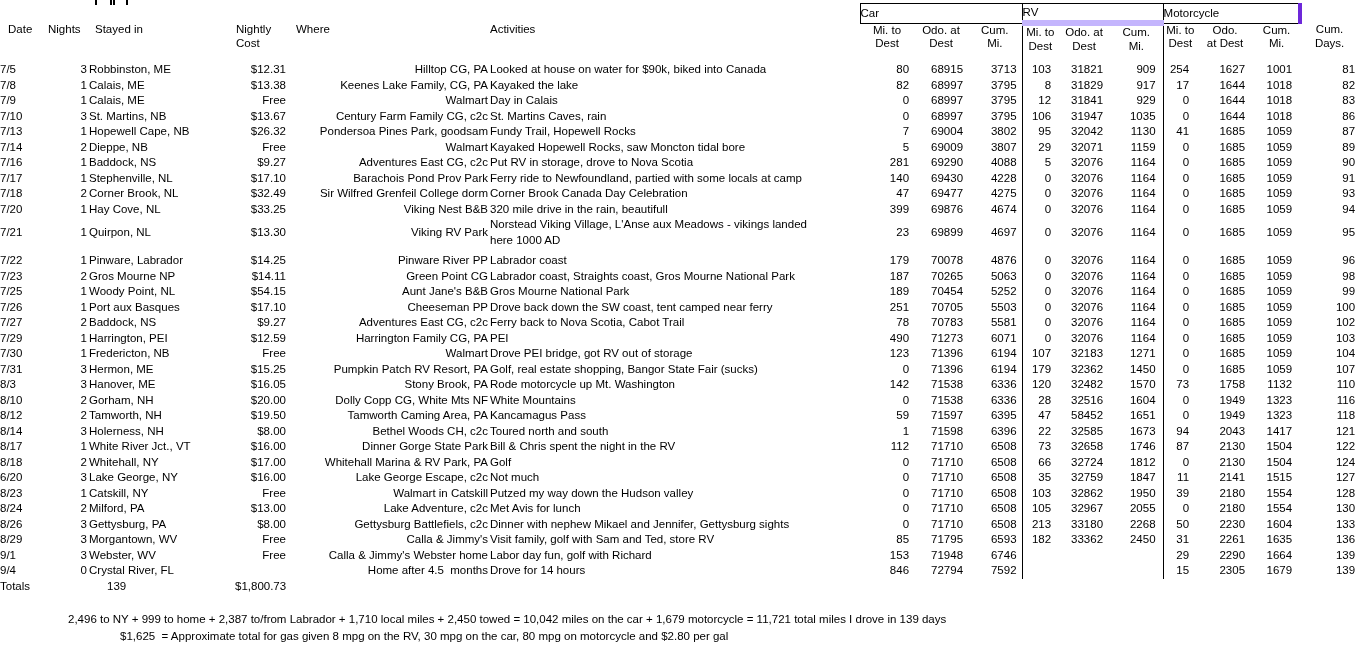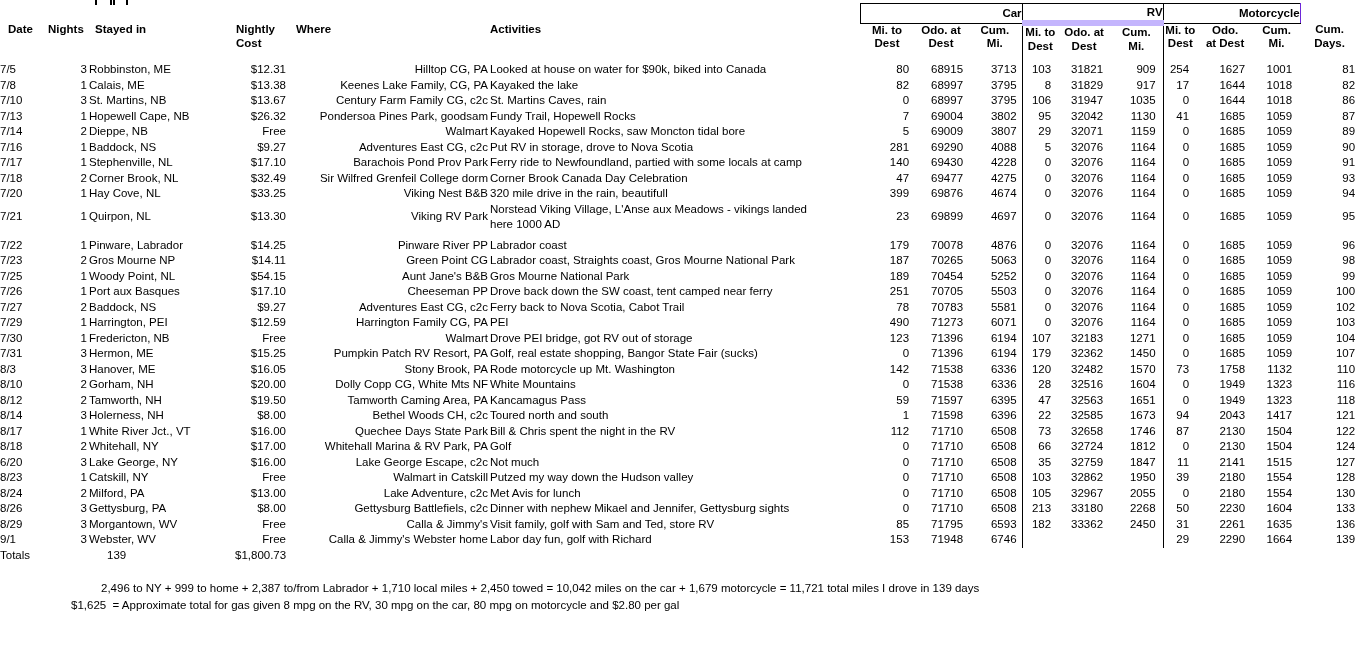--- a/index.html
+++ b/index.html
@@ -4,26 +4,26 @@
 <style>
   html,body{margin:0;padding:0}
   body{
     width:1359px;height:657px;overflow:hidden;position:relative;
     background:#ffffff;color:#000000;
     font-family:"Liberation Sans", sans-serif;font-size:11.5px;
   }
   table{border-collapse:collapse;table-layout:fixed;width:1359px;margin-top:3px}
   td,th{padding:0;font-weight:normal;overflow:hidden}
   
-  tr.group td{height:16px;line-height:16px;text-align:right;font-weight:bold}
+  tr.group td{height:16px;line-height:16px;text-align:left;font-weight:normal}
   td.g-car{border-top:1px solid #000;border-bottom:1px solid #000;border-left:1px solid #000;border-right:1px solid #000}
   td.g-rv{border-top:1px solid #000;border-bottom:6px solid #c4b5fd;border-right:1px solid #000}
-  td.g-moto{border-top:1px solid #000;border-bottom:1px solid #000;border-right:1px solid #6d28d9}
+  td.g-moto{border-top:1px solid #000;border-bottom:1px solid #000;border-right:4px solid #6d28d9}
   
-  tr.sub th{vertical-align:top;font-weight:bold;line-height:13.5px;white-space:pre-line;height:36px;text-align:left}
+  tr.sub th{vertical-align:top;font-weight:normal;line-height:13.5px;white-space:pre-line;height:36px;text-align:left}
   tr.sub th.num{text-align:center}
   .h0{padding-left:8px}.h1{padding-left:0}.h2{padding-left:7px}
   .h3{padding-left:1px}.h4{padding-left:1px}.h5{padding-left:2px}
   
   tr.data td{height:15.5px;line-height:15.5px;white-space:pre}
   tr.totals td{height:15.5px;line-height:15.5px;white-space:pre}
   tr.spacer td{height:5px;line-height:5px;font-size:1px}
   .c0{padding-right:1px}
   .c1{text-align:right;padding-right:1px}
   .c2{text-align:left;padding-left:1px}
@@ -31,22 +31,22 @@
   .c4{text-align:right;padding-left:1px}
   .c6,.c7,.c8{text-align:right;padding-right:5px}
   .c9,.c10,.c11{text-align:right;padding-right:7px}
   .c12,.c13,.c14{text-align:right;padding-right:8px}
   .c15{text-align:right;padding-right:4px}
   .c5{text-align:left;padding-left:2px;white-space:pre-wrap}
   .vline{border-right:1px solid #000}
   .t-nights{text-align:left;padding-left:19px}
   
   .footer{margin-top:17px}
-  .fline1{margin-left:101px;line-height:17px;white-space:pre}
-  .fline2{margin-left:71px;line-height:17px;white-space:pre}
+  .fline1{margin-left:68px;line-height:17px;white-space:pre}
+  .fline2{margin-left:120px;line-height:17px;white-space:pre}
   
   .fragment{position:absolute;left:95px;top:0;width:45px;height:5px}
   .fragment i{display:block;width:2px;height:5px;background:#000;
     box-shadow:15px 0 0 #000, 18px 0 0 #000, 31px 0 0 #000}
 </style>
 </head>
 <body>
 
 <div class="fragment">
     <i></i>
@@ -140,20 +140,38 @@
         <td class="c8 vline">3795</td>
         <td class="c9">8</td>
         <td class="c10">31829</td>
         <td class="c11 vline">917</td>
         <td class="c12">17</td>
         <td class="c13">1644</td>
         <td class="c14">1018</td>
         <td class="c15">82</td>
       </tr>
       <tr class="data">
+        <td class="c0">7/9</td>
+        <td class="c1">1</td>
+        <td class="c2">Calais, ME</td>
+        <td class="c3">Free</td>
+        <td class="c4">Walmart</td>
+        <td class="c5">Day in Calais</td>
+        <td class="c6">0</td>
+        <td class="c7">68997</td>
+        <td class="c8 vline">3795</td>
+        <td class="c9">12</td>
+        <td class="c10">31841</td>
+        <td class="c11 vline">929</td>
+        <td class="c12">0</td>
+        <td class="c13">1644</td>
+        <td class="c14">1018</td>
+        <td class="c15">83</td>
+      </tr>
+      <tr class="data">
         <td class="c0">7/10</td>
         <td class="c1">3</td>
         <td class="c2">St. Martins, NB</td>
         <td class="c3">$13.67</td>
         <td class="c4">Century Farm Family CG, c2c</td>
         <td class="c5">St. Martins Caves, rain</td>
         <td class="c6">0</td>
         <td class="c7">68997</td>
         <td class="c8 vline">3795</td>
         <td class="c9">106</td>
@@ -493,21 +511,21 @@
         <td class="c0">8/12</td>
         <td class="c1">2</td>
         <td class="c2">Tamworth, NH</td>
         <td class="c3">$19.50</td>
         <td class="c4">Tamworth Caming Area, PA</td>
         <td class="c5">Kancamagus Pass</td>
         <td class="c6">59</td>
         <td class="c7">71597</td>
         <td class="c8 vline">6395</td>
         <td class="c9">47</td>
-        <td class="c10">32563</td>
+        <td class="c10">58452</td>
         <td class="c11 vline">1651</td>
         <td class="c12">0</td>
         <td class="c13">1949</td>
         <td class="c14">1323</td>
         <td class="c15">118</td>
       </tr>
       <tr class="data">
         <td class="c0">8/14</td>
         <td class="c1">3</td>
         <td class="c2">Holerness, NH</td>
@@ -523,21 +541,21 @@
         <td class="c12">94</td>
         <td class="c13">2043</td>
         <td class="c14">1417</td>
         <td class="c15">121</td>
       </tr>
       <tr class="data">
         <td class="c0">8/17</td>
         <td class="c1">1</td>
         <td class="c2">White River Jct., VT</td>
         <td class="c3">$16.00</td>
-        <td class="c4">Quechee Days State Park</td>
+        <td class="c4">Dinner Gorge State Park</td>
         <td class="c5">Bill &amp; Chris spent the night in the RV</td>
         <td class="c6">112</td>
         <td class="c7">71710</td>
         <td class="c8 vline">6508</td>
         <td class="c9">73</td>
         <td class="c10">32658</td>
         <td class="c11 vline">1746</td>
         <td class="c12">87</td>
         <td class="c13">2130</td>
         <td class="c14">1504</td>
@@ -660,20 +678,38 @@
         <td class="c5">Labor day fun, golf with Richard</td>
         <td class="c6">153</td>
         <td class="c7">71948</td>
         <td class="c8 vline">6746</td>
         <td class="c9"></td>
         <td class="c10"></td>
         <td class="c11 vline"></td>
         <td class="c12">29</td>
         <td class="c13">2290</td>
         <td class="c14">1664</td>
+        <td class="c15">139</td>
+      </tr>
+      <tr class="data">
+        <td class="c0">9/4</td>
+        <td class="c1">0</td>
+        <td class="c2">Crystal River, FL</td>
+        <td class="c3"></td>
+        <td class="c4">Home after 4.5  months</td>
+        <td class="c5">Drove for 14 hours</td>
+        <td class="c6">846</td>
+        <td class="c7">72794</td>
+        <td class="c8 vline">7592</td>
+        <td class="c9"></td>
+        <td class="c10"></td>
+        <td class="c11 vline"></td>
+        <td class="c12">15</td>
+        <td class="c13">2305</td>
+        <td class="c14">1679</td>
         <td class="c15">139</td>
       </tr>
     </tbody>
   <tbody>
     <tr class="totals">
       <td class="c0">Totals</td>
       <td class="c1"></td>
       <td class="t-nights">139</td>
       <td class="c3">$1,800.73</td>
       <td colspan="12"></td>

